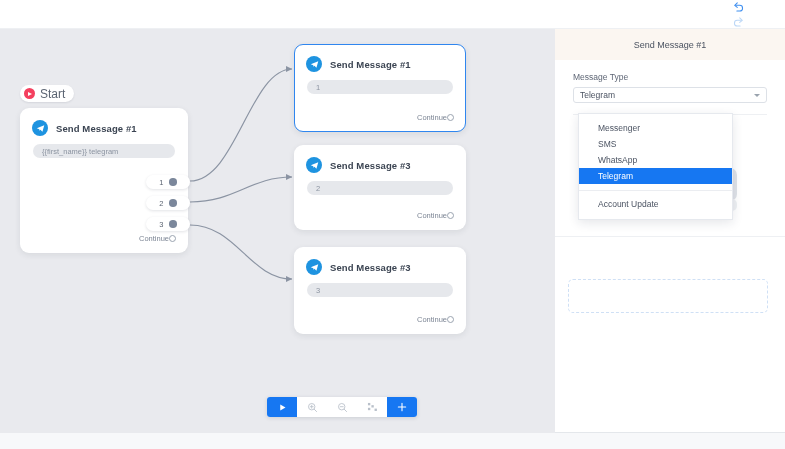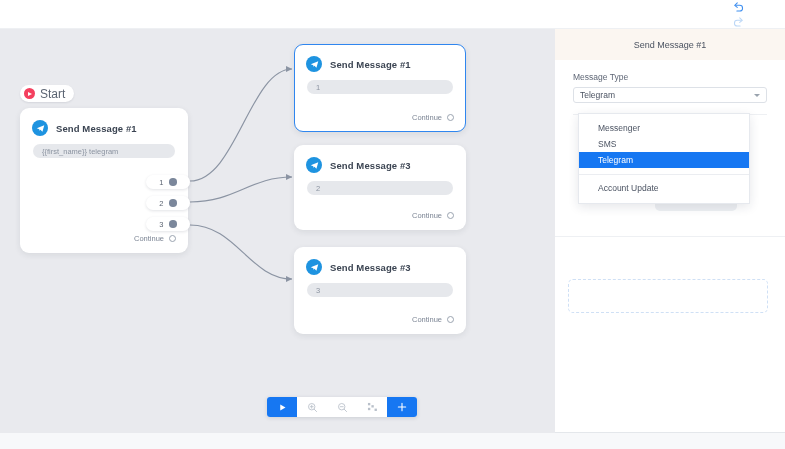--- a/index.html
+++ b/index.html
@@ -127,21 +127,20 @@
     height: 14px;
     background: #e6e8ec;
     border-radius: 7px;
     display: flex; align-items: center;
     padding: 0 9px;
     font-size: 7.5px;
     color: #8c94a1;
   }
   .node-foot {
     display: flex; align-items: center; justify-content: flex-end;
-    gap: 5px;
     padding: 0 11px 9px 0;
   }
   .continue-label { font-size: 7.5px; color: #7c8594; }
   .continue-dot {
     width: 7px; height: 7px; border-radius: 50%;
     border: 1px solid #9aa3b0; background: #fff;
   }
 
   
   .ports {
@@ -246,21 +245,21 @@
   .panel-bottom-line {
     position: absolute;
     left: 0; bottom: 0; width: 230px; height: 1px;
     background: #e4e7eb;
   }
 
   
   .dropdown {
     position: absolute;
     left: 578px; top: 113px;
-    width: 172px;
+    width: 155px;
     background: #ffffff;
     border: 1px solid #e6e9ee;
     box-shadow: 0 3px 10px rgba(30,40,60,.11);
     padding: 6px 0 7px 0;
     z-index: 20;
   }
   .dd-item {
     height: 16px;
     display: flex; align-items: center;
     padding: 0 0 0 19px;
@@ -471,18 +470,19 @@
     <div class="ghost-block"></div>
     <div class="ghost-block2"></div>
     <div class="ghost-line"></div>
     <div class="ghost-dashed"></div>
     <div class="panel-bottom-line"></div>
   </div>
 
   <div class="dropdown">
     <div class="dd-item">Messenger</div>
     <div class="dd-item">SMS</div>
+    <div class="dd-item">WhatsApp</div>
     <div class="dd-item active">Telegram</div>
     <div class="dd-sep"></div>
     <div class="dd-item">Account Update</div>
   </div>
 
 </div>
 
 </body></html>

